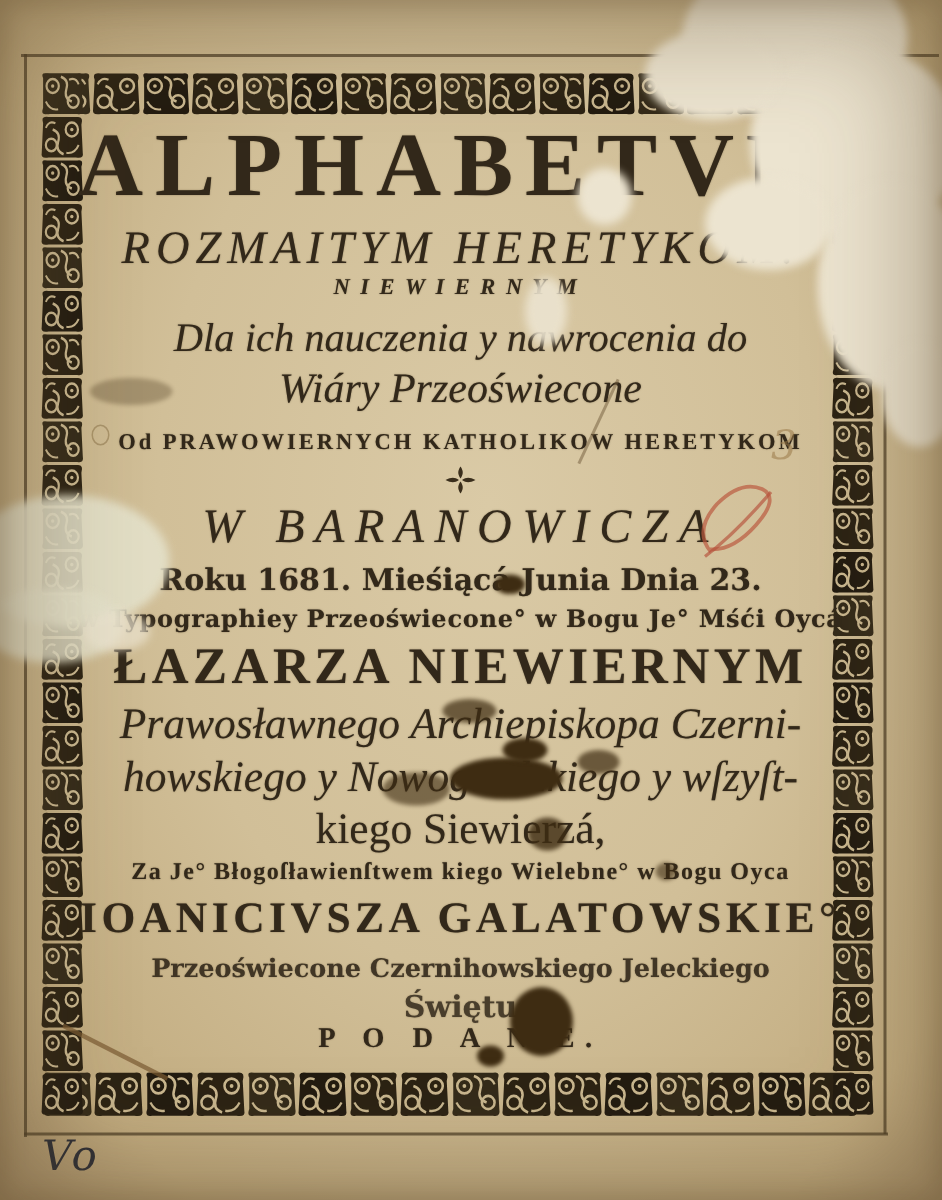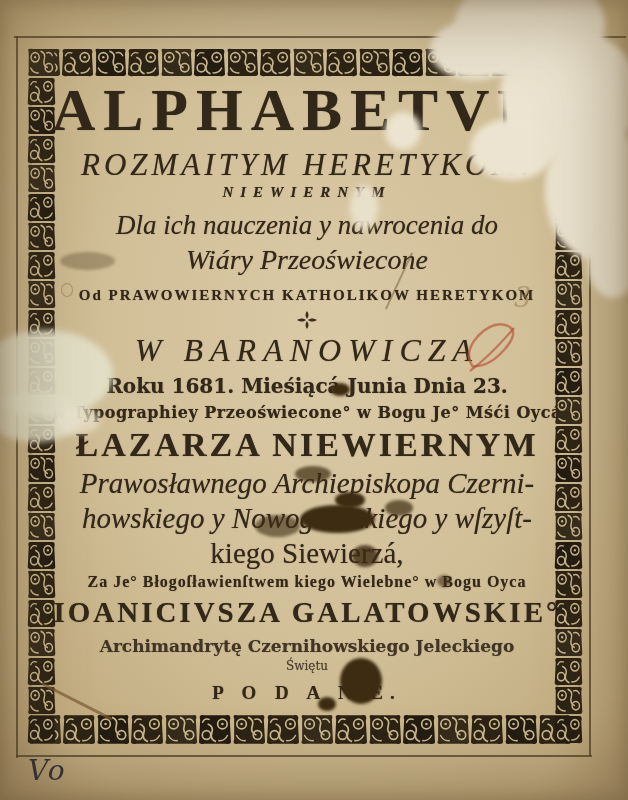--- a/index.html
+++ b/index.html
@@ -35,21 +35,21 @@
   .l-place   {top:332px; font-size:32px;font-style:italic;letter-spacing:7px;}
   .l-date    {top:374px; font-size:20px;font-weight:700;font-family:"DejaVu Serif",serif;}
   .l-printer {top:403px; font-size:16px;font-weight:700;font-family:"DejaVu Serif",serif;letter-spacing:.5px;}
   .l-patron  {top:426px; font-size:34px;font-weight:700;letter-spacing:3px;}
   .l-pt1     {top:467px; font-size:29px;font-style:italic;}
   .l-pt2     {top:502px; font-size:29px;font-style:italic;}
   .l-pt3     {top:537px; font-size:29px;}
   .l-bless   {top:573px; font-size:16px;font-weight:700;letter-spacing:1px;}
   .l-author  {top:596px; font-size:29px;font-weight:700;letter-spacing:3px;}
   .l-at1     {top:636px; font-size:17px;font-weight:700;font-family:"DejaVu Serif",serif;opacity:.9;}
-  .l-at2     {top:659px; font-size:12px;font-weight:400;font-family:"DejaVu Serif",serif;opacity:.85;}
+  .l-at2     {top:659px; font-size:20px;font-weight:700;font-family:"DejaVu Serif",serif;opacity:.85;}
   .l-closing {top:682px; font-size:19px;font-weight:700;letter-spacing:7px;}
 
   
   .stain{position:absolute;background:#ece4d0;filter:blur(3px);border-radius:50%;z-index:4;}
   .stain.green{background:#e4e1ca;}
   
   .blot{position:absolute;background:#3e2c12;filter:blur(1.5px);border-radius:50%;z-index:3;}
   
   .scratch{position:absolute;background:rgba(112,90,58,.5);z-index:3;}
   
@@ -197,21 +197,21 @@
 
 <div class="line l-place">W BARANOWICZA</div>
 <div class="line l-date">Roku 1681. Mieśiącá Junia Dnia 23.</div>
 <div class="line l-printer">w Typographiey Przeoświecone° w Bogu Je° Mśći Oycá</div>
 <div class="line l-patron">ŁAZARZA NIEWIERNYM</div>
 <div class="line l-pt1">Prawosławnego Archiepiskopa Czerni-</div>
 <div class="line l-pt2">howskiego y Nowogrodzkiego y wſzyſt-</div>
 <div class="line l-pt3">kiego Siewierzá,</div>
 <div class="line l-bless">Za Je° Błogoſławienſtwem kiego Wielebne° w Bogu Oyca</div>
 <div class="line l-author">IOANICIVSZA GALATOWSKIE°</div>
-<div class="line l-at1">Archimandrytę Czernihowskiego Jeleckiego</div>
+<div class="line l-at1">Przeoświecone Czernihowskiego Jeleckiego</div>
 <div class="line l-at2">Świętu</div>
 <div class="line l-closing">P O D A N E.</div>
 
 <div class="blot" style="left:300px;top:505px;width:75px;height:28px;"></div>
 <div class="blot" style="left:255px;top:515px;width:45px;height:22px;opacity:.6;"></div>
 <div class="blot" style="left:385px;top:500px;width:28px;height:16px;opacity:.7;"></div>
 <div class="blot" style="left:335px;top:492px;width:30px;height:16px;"></div>
 <div class="blot" style="left:352px;top:545px;width:26px;height:22px;opacity:.8;"></div>
 <div class="blot" style="left:340px;top:658px;width:42px;height:46px;"></div>
 <div class="blot" style="left:318px;top:697px;width:18px;height:14px;"></div>

